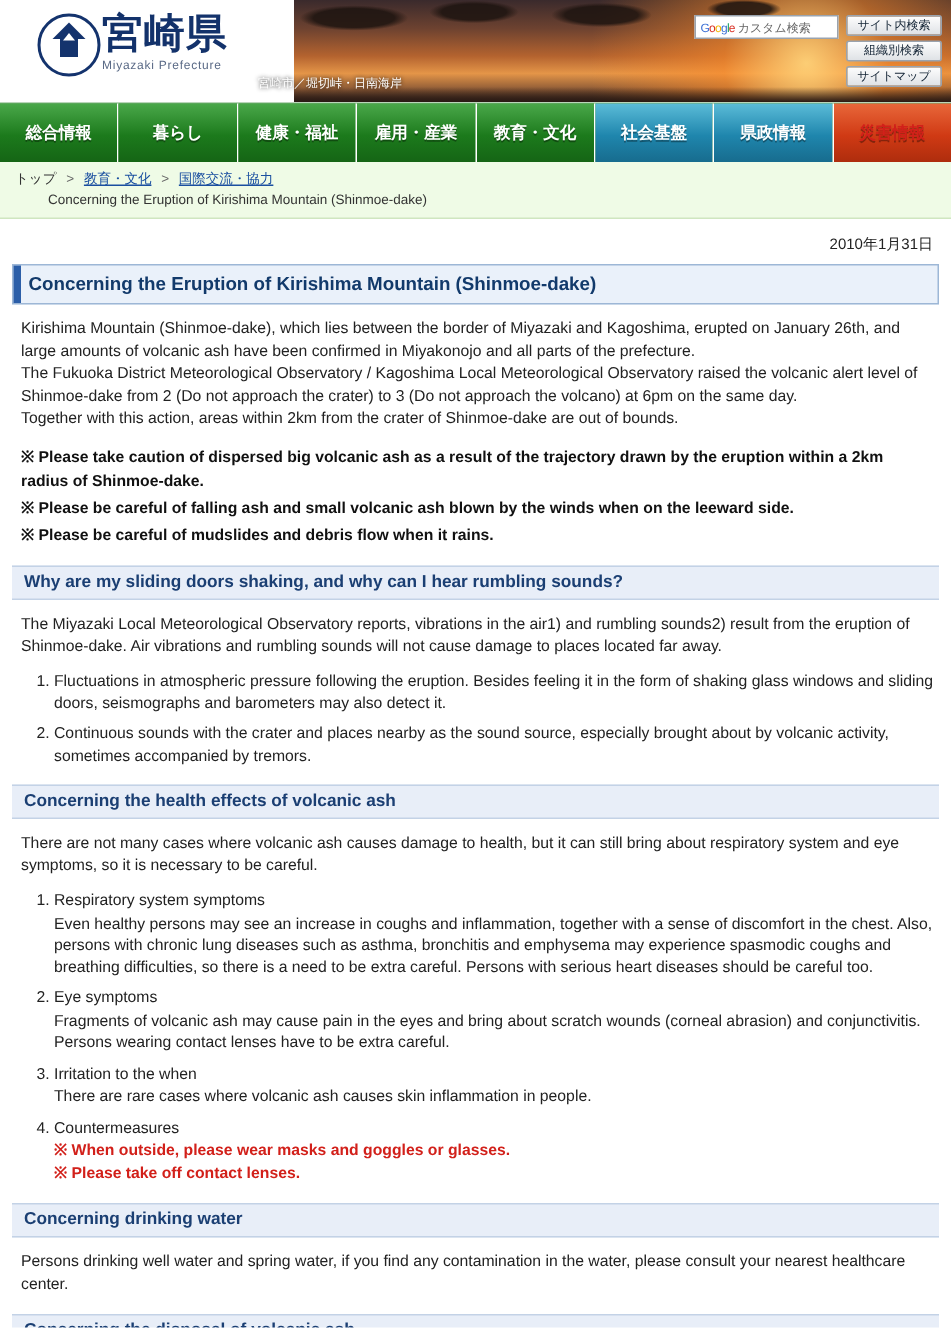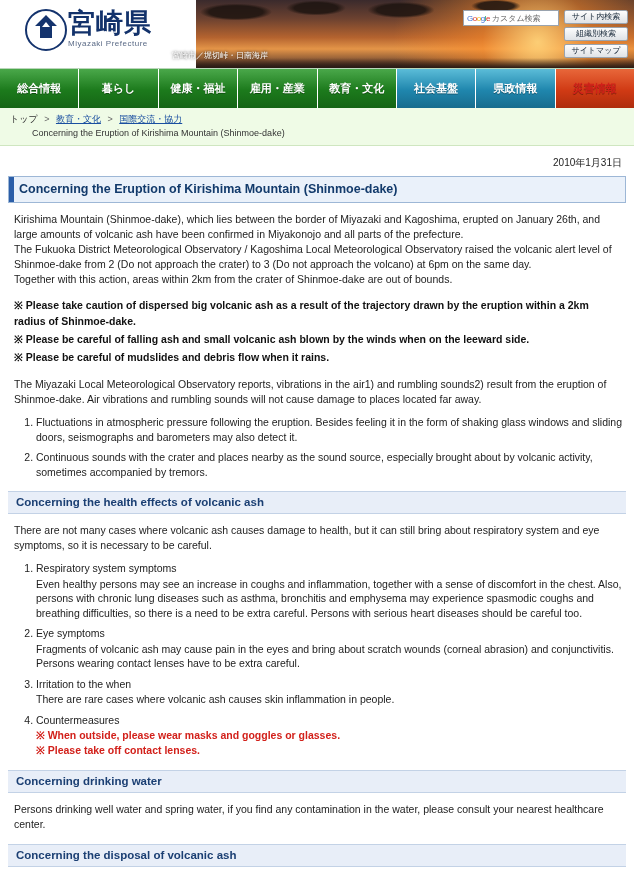--- a/index.html
+++ b/index.html
@@ -233,20 +233,21 @@
     <span>The Fukuoka District Meteorological Observatory / Kagoshima Local Meteorological Observatory raised the volcanic alert level of Shinmoe-dake from 2 (Do not approach the crater) to 3 (Do not approach the volcano) at 6pm on the same day.</span><br>
     <span>Together with this action, areas within 2km from the crater of Shinmoe-dake are out of bounds.</span>
   </p>
 
   <div class="notes-block">
     <div class="note">※ Please take caution of dispersed big volcanic ash as a result of the trajectory drawn by the eruption within a 2km radius of Shinmoe-dake.</div>
     <div class="note">※ Please be careful of falling ash and small volcanic ash blown by the winds when on the leeward side.</div>
     <div class="note">※ Please be careful of mudslides and debris flow when it rains.</div>
   </div>
 
+  <div class="section-head">Why are my sliding doors shaking, and why can I hear rumbling sounds?</div>
   <p class="body">The Miyazaki Local Meteorological Observatory reports, vibrations in the air1) and rumbling sounds2) result from the eruption of Shinmoe-dake. Air vibrations and rumbling sounds will not cause damage to places located far away.</p>
   <ol class="numbered">
     <li>
         <span class="li-body">Fluctuations in atmospheric pressure following the eruption. Besides feeling it in the form of shaking glass windows and sliding doors, seismographs and barometers may also detect it.</span>
       </li>
     <li>
         <span class="li-body">Continuous sounds with the crater and places nearby as the sound source, especially brought about by volcanic activity, sometimes accompanied by tremors.</span>
       </li>
   </ol>
 

